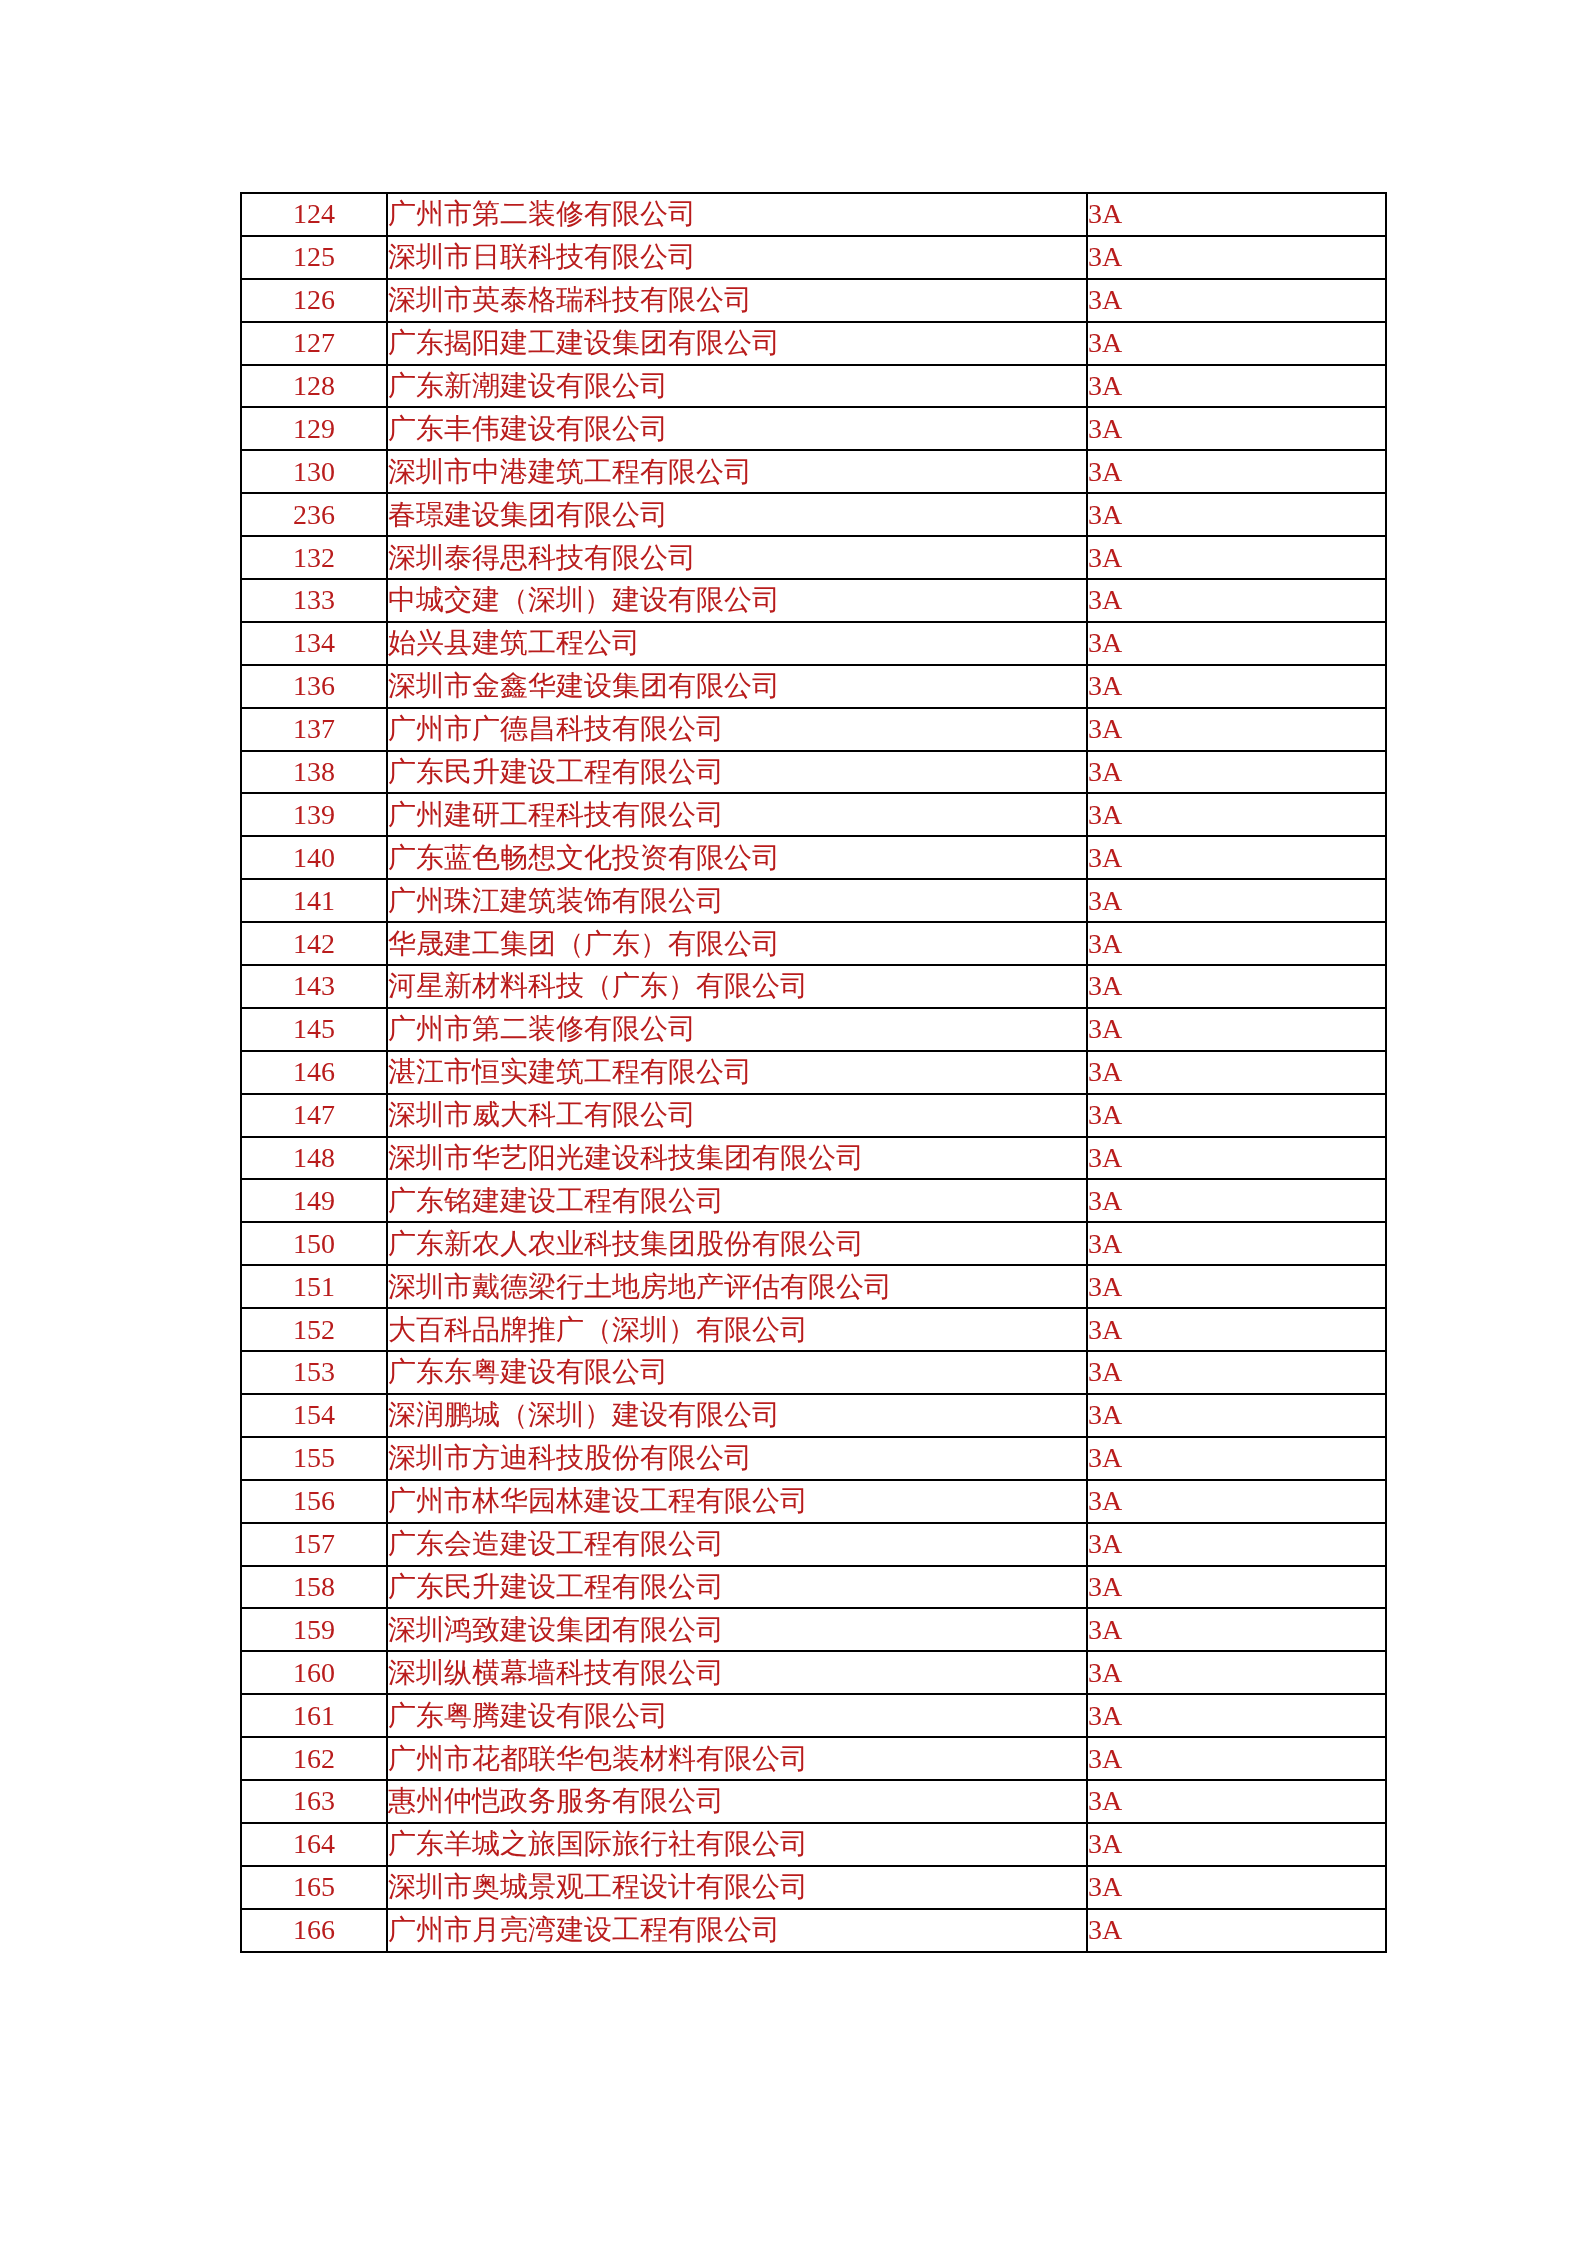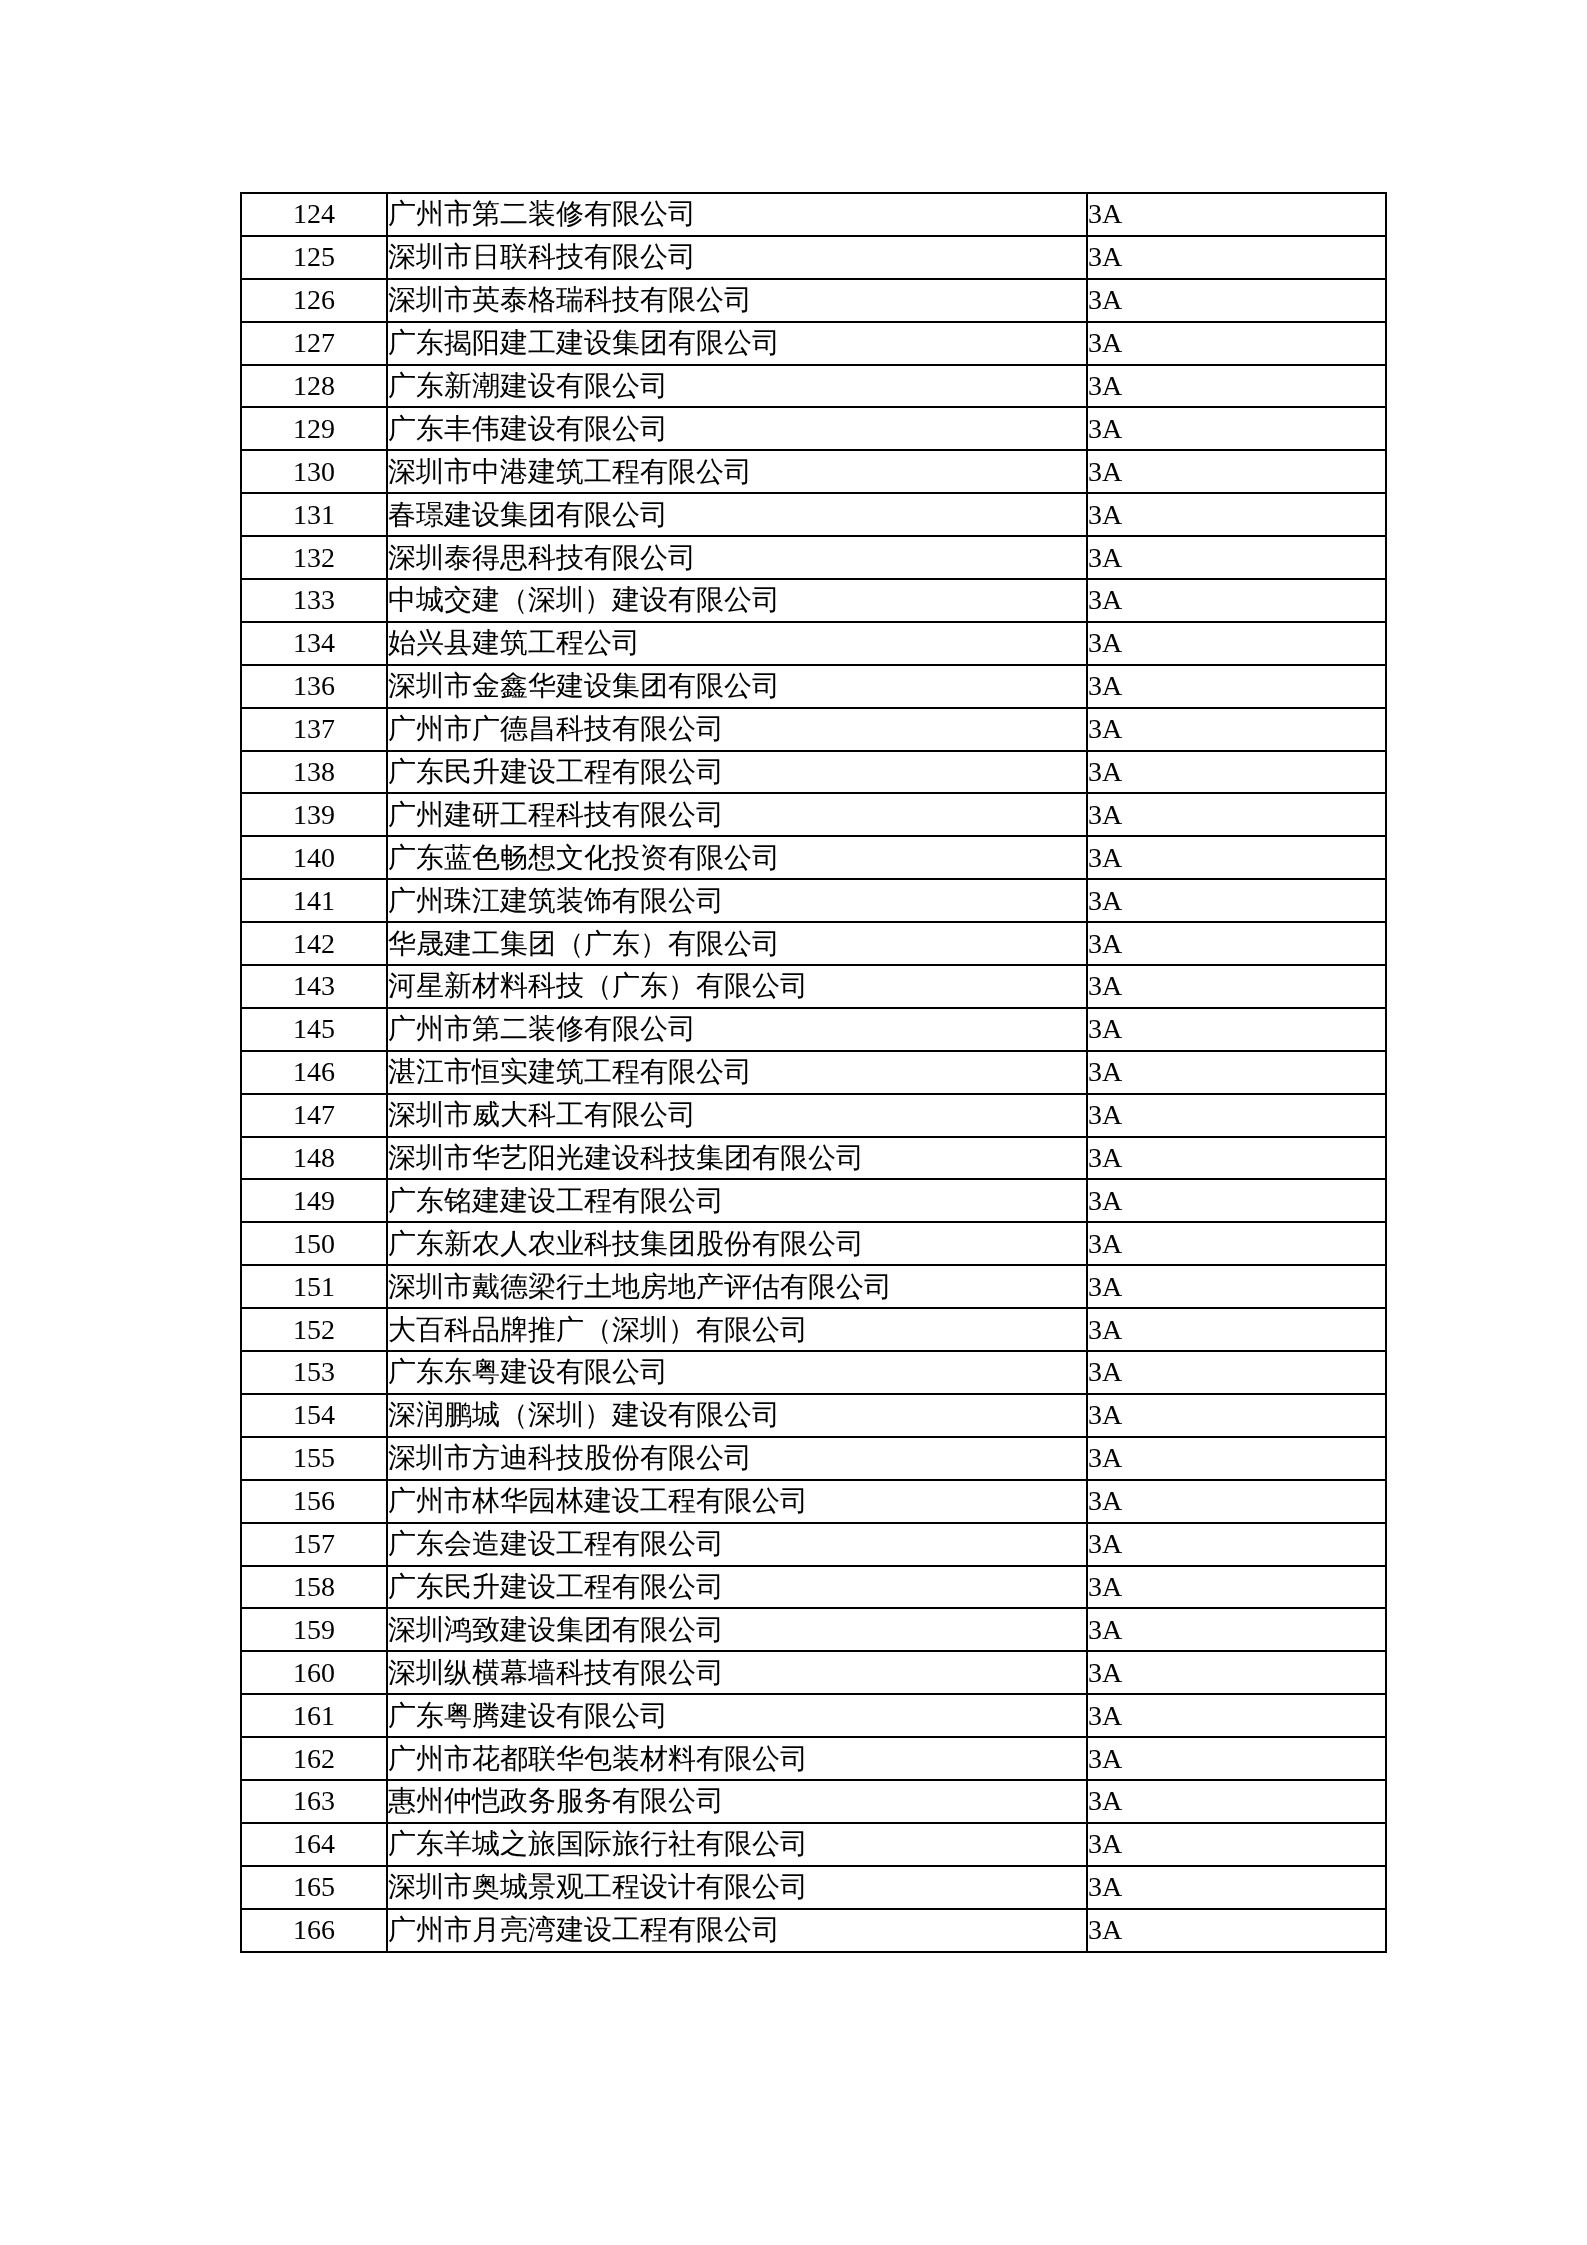--- a/index.html
+++ b/index.html
@@ -6,21 +6,21 @@
     margin: 0;
     padding: 0;
     background: #ffffff;
   }
   .page {
     position: relative;
     width: 1587px;
     height: 2245px;
     background: #ffffff;
     font-family: "Liberation Serif", "DejaVu Serif", serif;
-    color: #000000;
+    color: #b91c1c;
   }
   table.rating-table {
     position: absolute;
     left: 240px;
     top: 192px;
     width: 1145px;
     border-collapse: collapse;
     table-layout: fixed;
   }
   table.rating-table td {
@@ -84,21 +84,21 @@
     <td class="cell-no">129</td>
     <td class="cell-name">广东丰伟建设有限公司</td>
     <td class="cell-rating">3A</td>
   </tr>
         <tr>
     <td class="cell-no">130</td>
     <td class="cell-name">深圳市中港建筑工程有限公司</td>
     <td class="cell-rating">3A</td>
   </tr>
         <tr>
-    <td class="cell-no">131</td>
+    <td class="cell-no">236</td>
     <td class="cell-name">春璟建设集团有限公司</td>
     <td class="cell-rating">3A</td>
   </tr>
         <tr>
     <td class="cell-no">132</td>
     <td class="cell-name">深圳泰得思科技有限公司</td>
     <td class="cell-rating">3A</td>
   </tr>
         <tr>
     <td class="cell-no">133</td>

